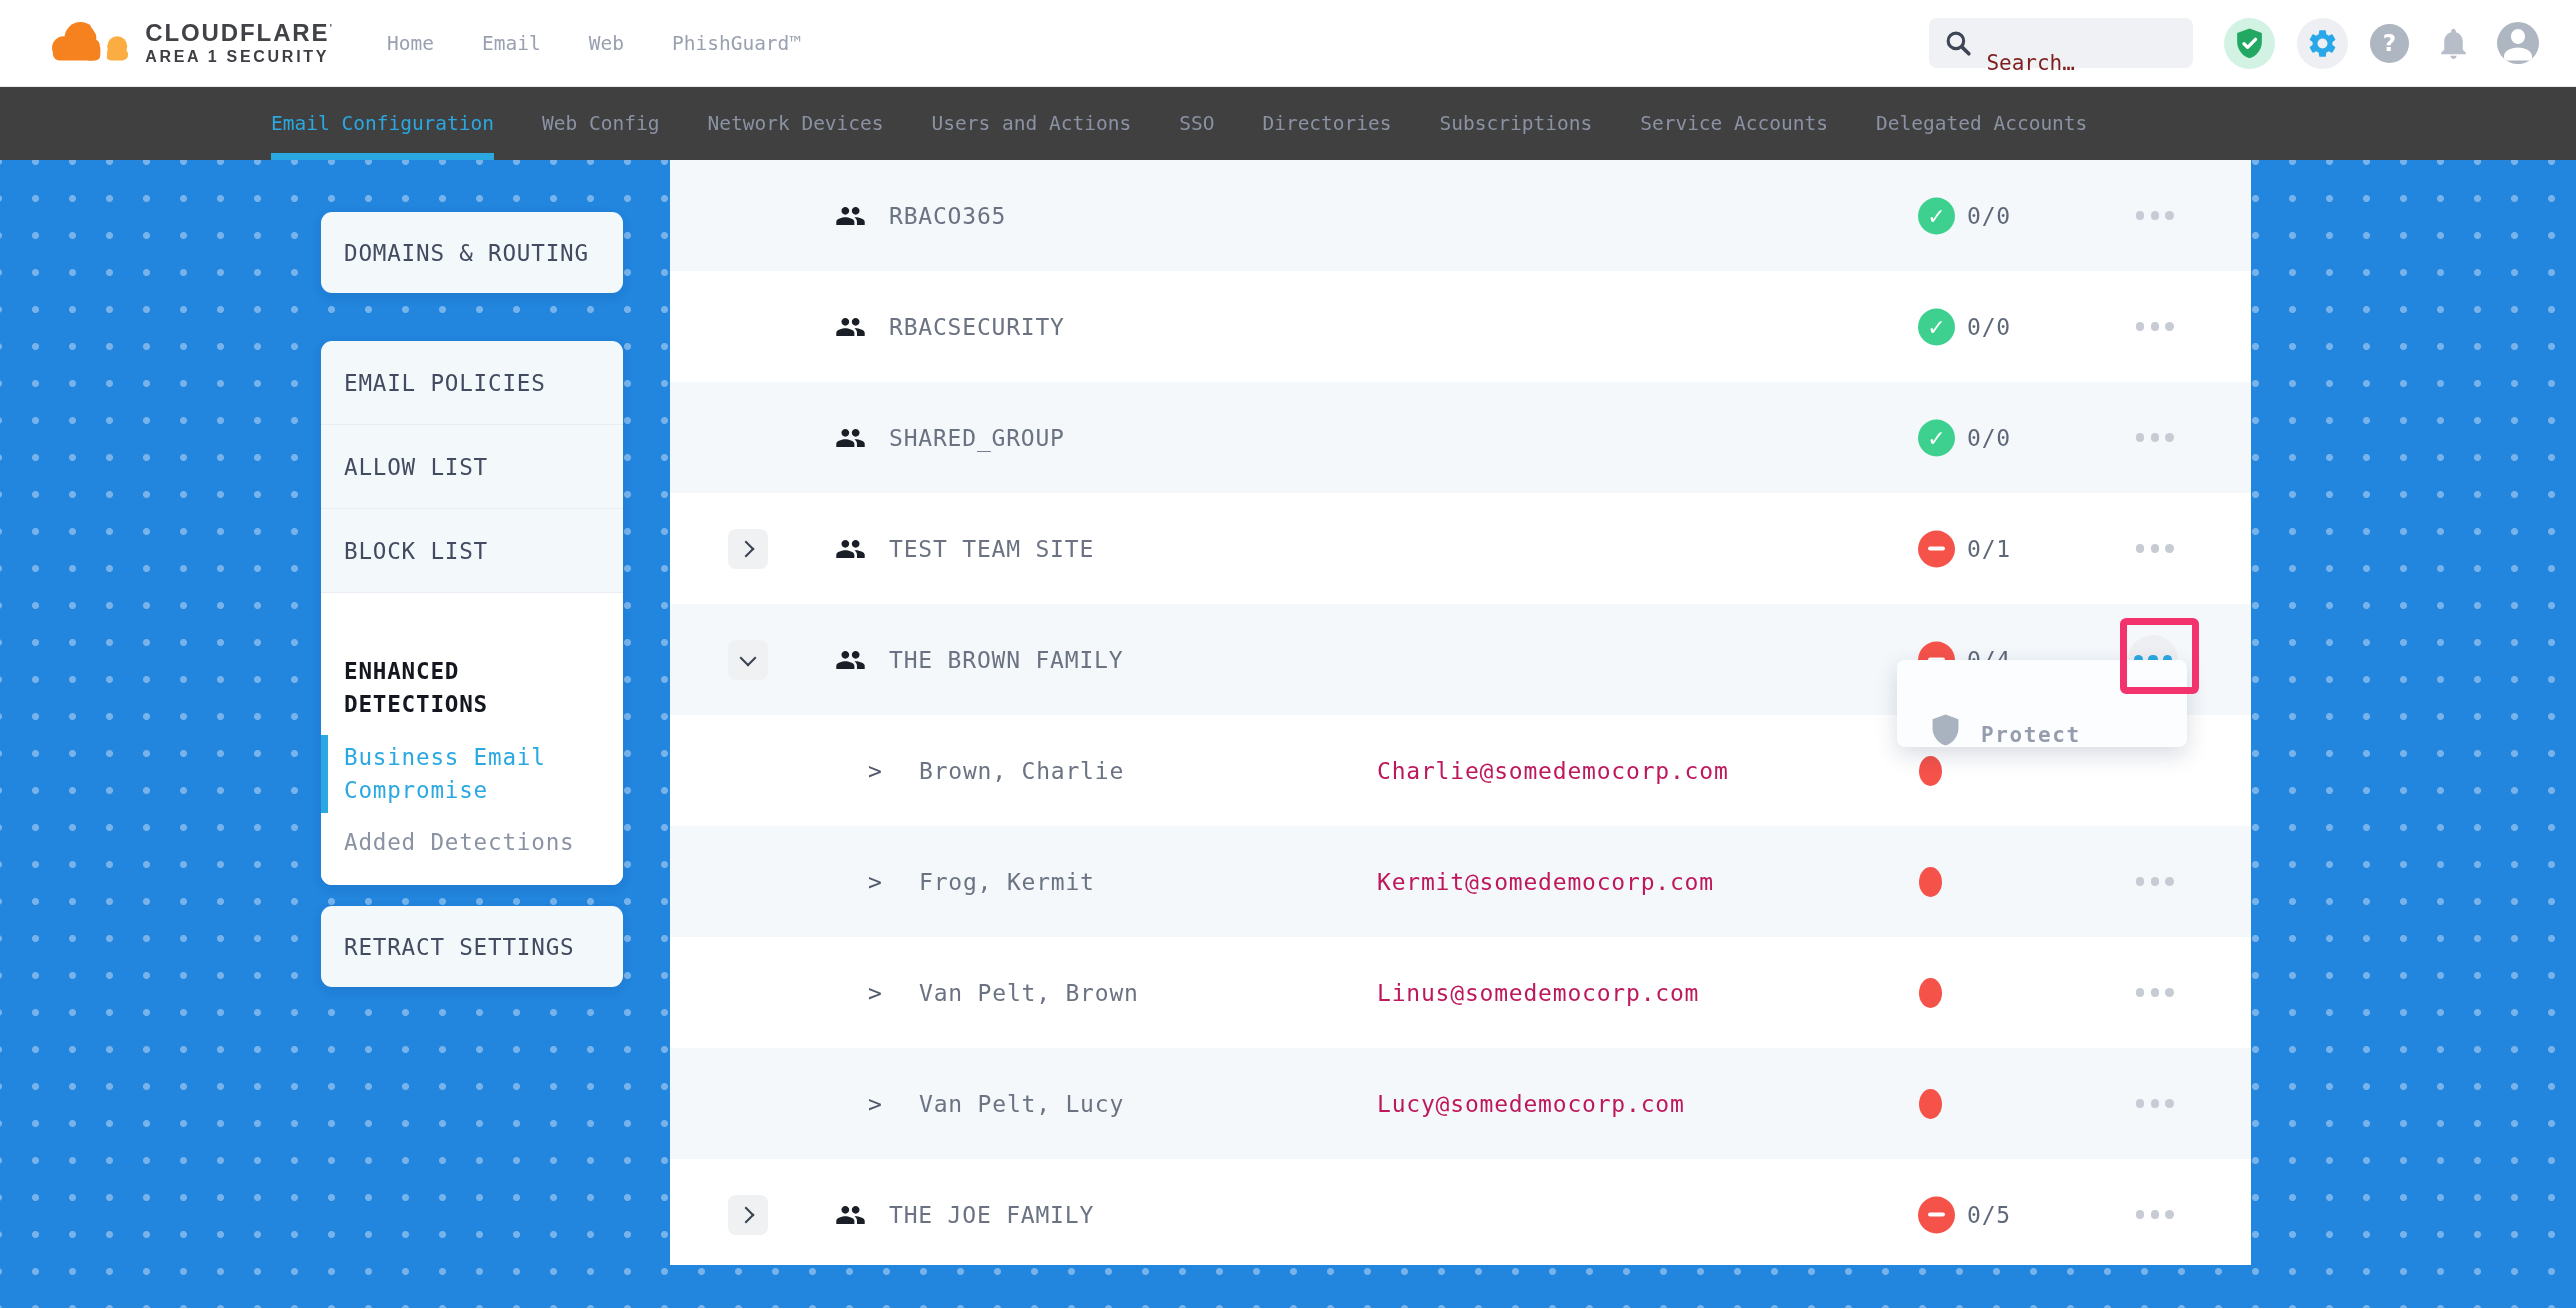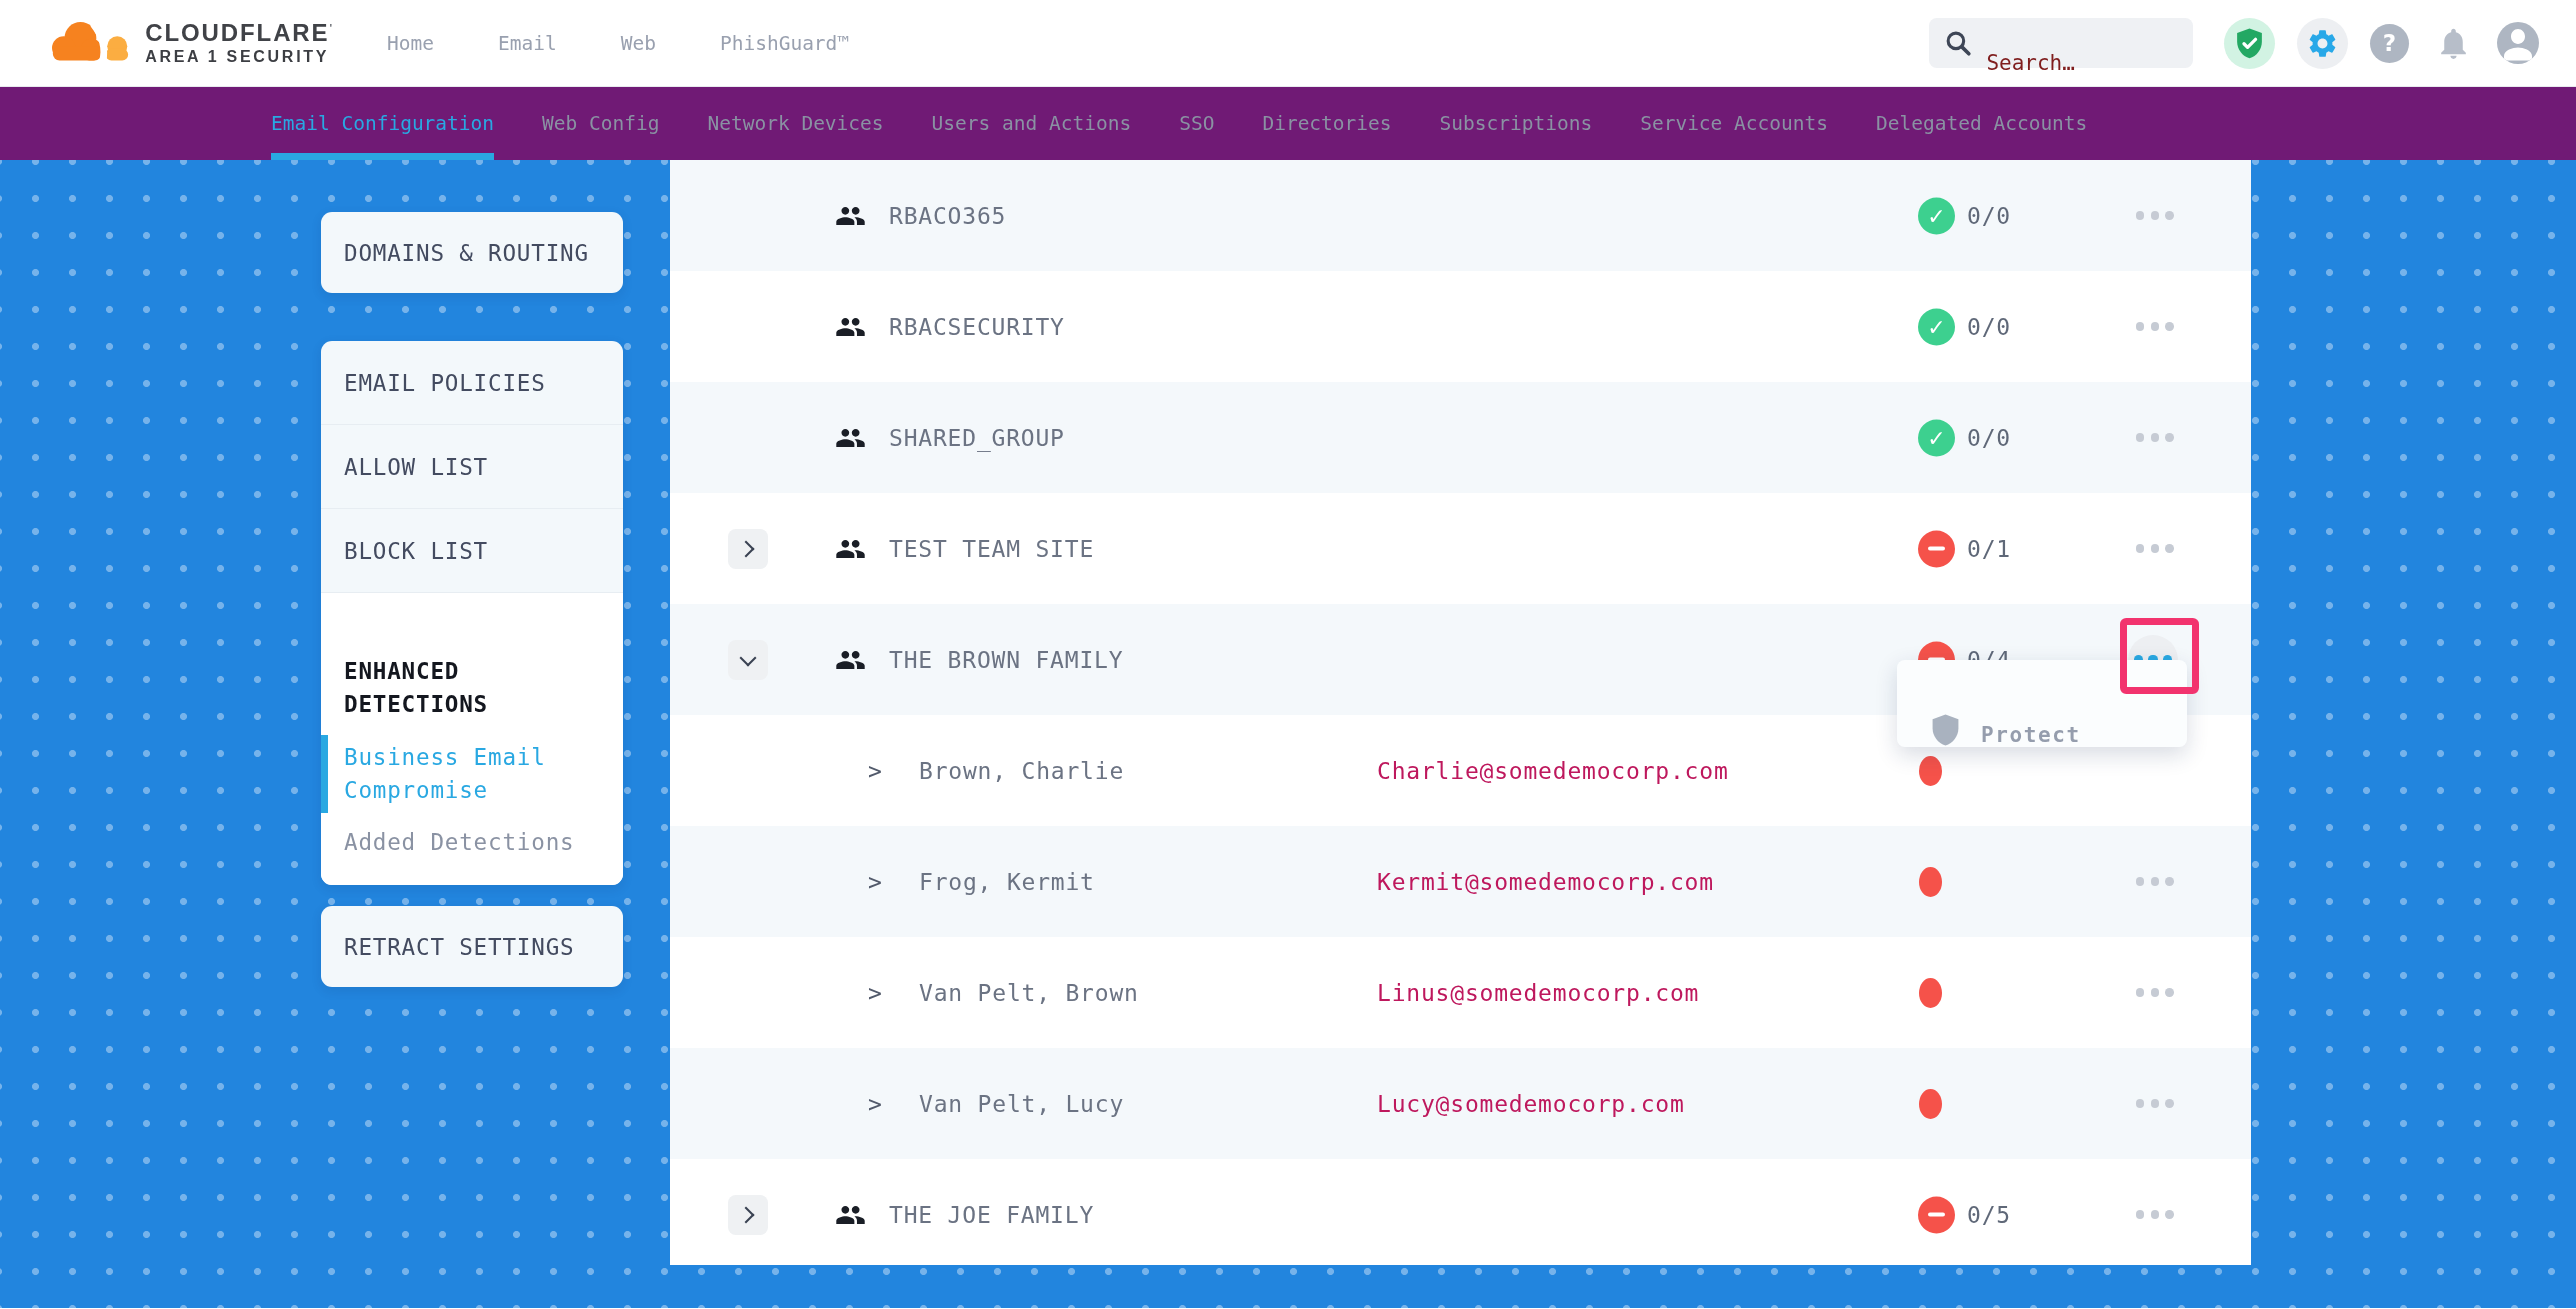--- a/index.html
+++ b/index.html
@@ -11,37 +11,37 @@
   header{position:relative;height:86px;background:#fff;border-bottom:1.6px solid #E8EAEE;
          display:flex;align-items:center;}
   .logo{display:flex;align-items:center;margin-left:47px;cursor:pointer;}
   .logo svg{width:92px;height:62px;}
   .logo-text{margin-left:6.2px;line-height:1;}
   .brand{font-family:"Liberation Sans","DejaVu Sans",sans-serif;font-weight:800;
          font-size:24px;letter-spacing:1.9px;color:#404247;}
   .brand sup{font-size:11px;color:#6b6e75;}
   .sub{font-family:"Liberation Sans","DejaVu Sans",sans-serif;font-weight:700;
        font-size:16px;letter-spacing:2.7px;color:#3c3e43;margin-top:4.7px;}
-  .top-nav{display:flex;gap:64px;margin-left:53px;}
+  .top-nav{display:flex;gap:48px;margin-left:53px;}
   .top-nav .nav-item{font-size:19.5px;color:#99A0AF;cursor:pointer;white-space:nowrap;}
   .search{margin-left:auto;display:flex;align-items:center;width:258px;height:50px;
           background:#EFF1F4;border-radius:7.8px;padding:0 3.1px;}
   .search svg{width:31px;height:31px;margin-left:11px;flex:0 0 auto;}
   .search .ph{margin-left:12.5px;font-size:21px;color:#7f1d1d;margin-top:40px;}
   .hdr-icons{display:flex;align-items:center;gap:22px;margin:0 37px 0 31px;}
   .hicon{display:flex;align-items:center;justify-content:center;border-radius:50%;cursor:pointer;}
   .hicon.shield{width:51px;height:51px;background:#D2F3E3;}
   .hicon.gear{width:51px;height:51px;background:#EDEFF2;}
   .hicon.help{width:39px;height:39px;background:#AEB6C2;color:#fff;font-size:23px;font-weight:bold;
               font-family:"DejaVu Sans",sans-serif;}
   .hicon.bell{width:44px;height:44px;background:transparent;}
   .hicon.person{width:42px;height:42px;background:#AEB6C2;overflow:hidden;}
 
   
-  .subnav{position:relative;height:73px;background:#701a75;display:flex;align-items:center;text-align:right;}
+  .subnav{position:relative;height:73px;background:#404040;display:flex;align-items:center;text-align:right;}
   .tab{font-size:19.5px;color:#8A92A3;margin-right:48px;cursor:pointer;position:relative;
        height:73px;display:flex;align-items:center;white-space:nowrap;}
   .tab:first-child{margin-left:271px;}
   .tab.active{color:#29A8E2;}
   .tab.active::after{content:'';position:absolute;left:0;right:0;bottom:0;height:7px;background:#29A8E2;}
 
   
   .content{position:relative;height:1148px;background:#2285DE;
     background-image:radial-gradient(circle,rgba(255,255,255,.38) 3.1px,rgba(255,255,255,0) 3.9px);
     background-size:37px 37px;background-position:17px 20px;}

